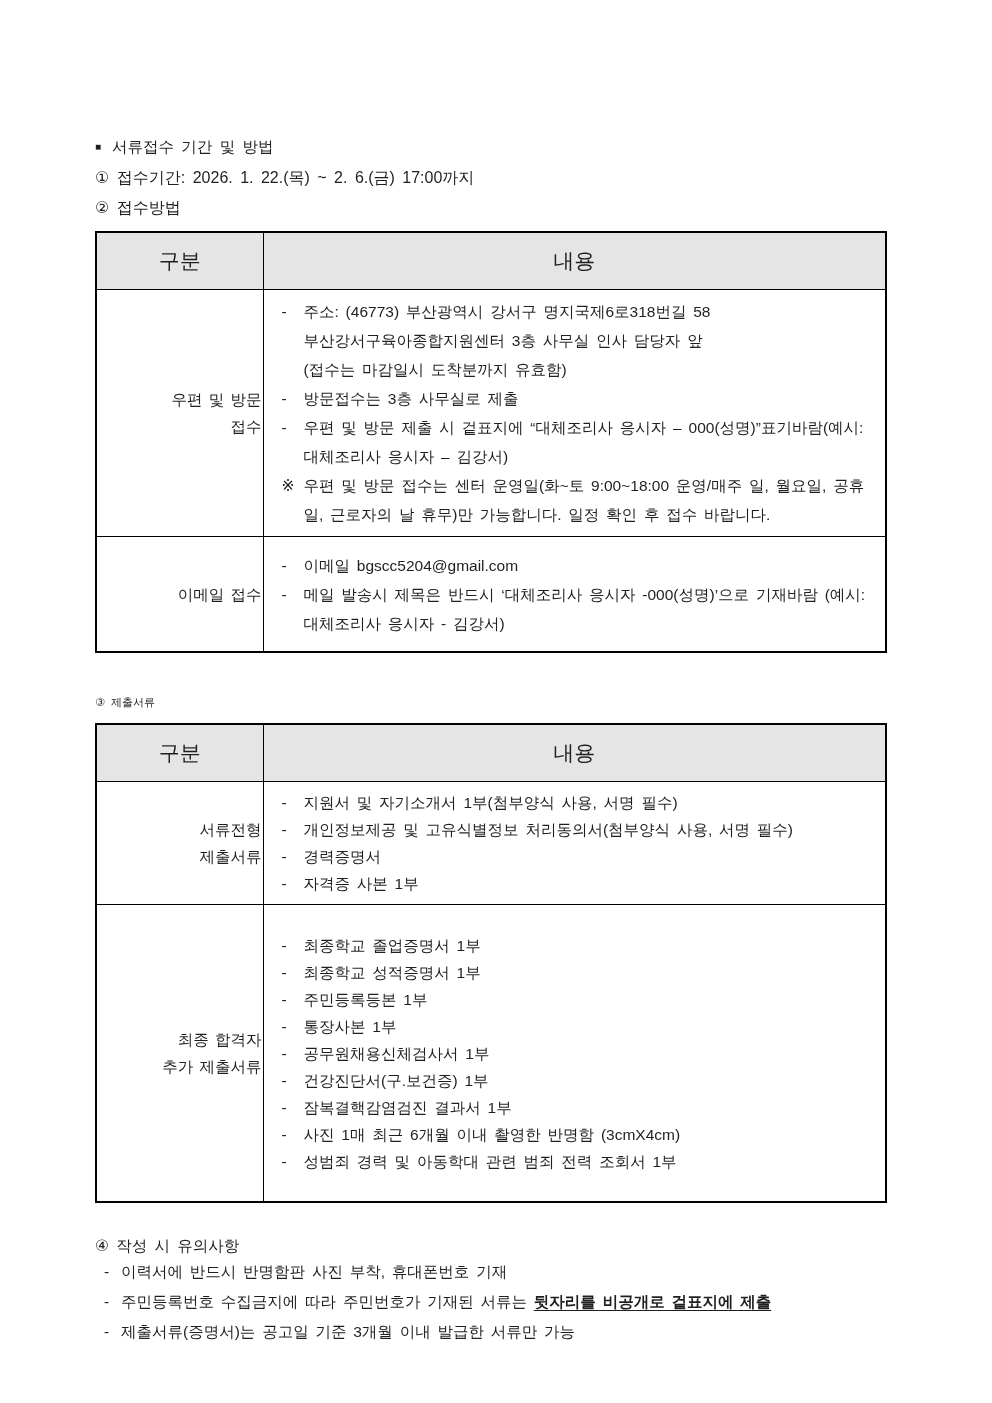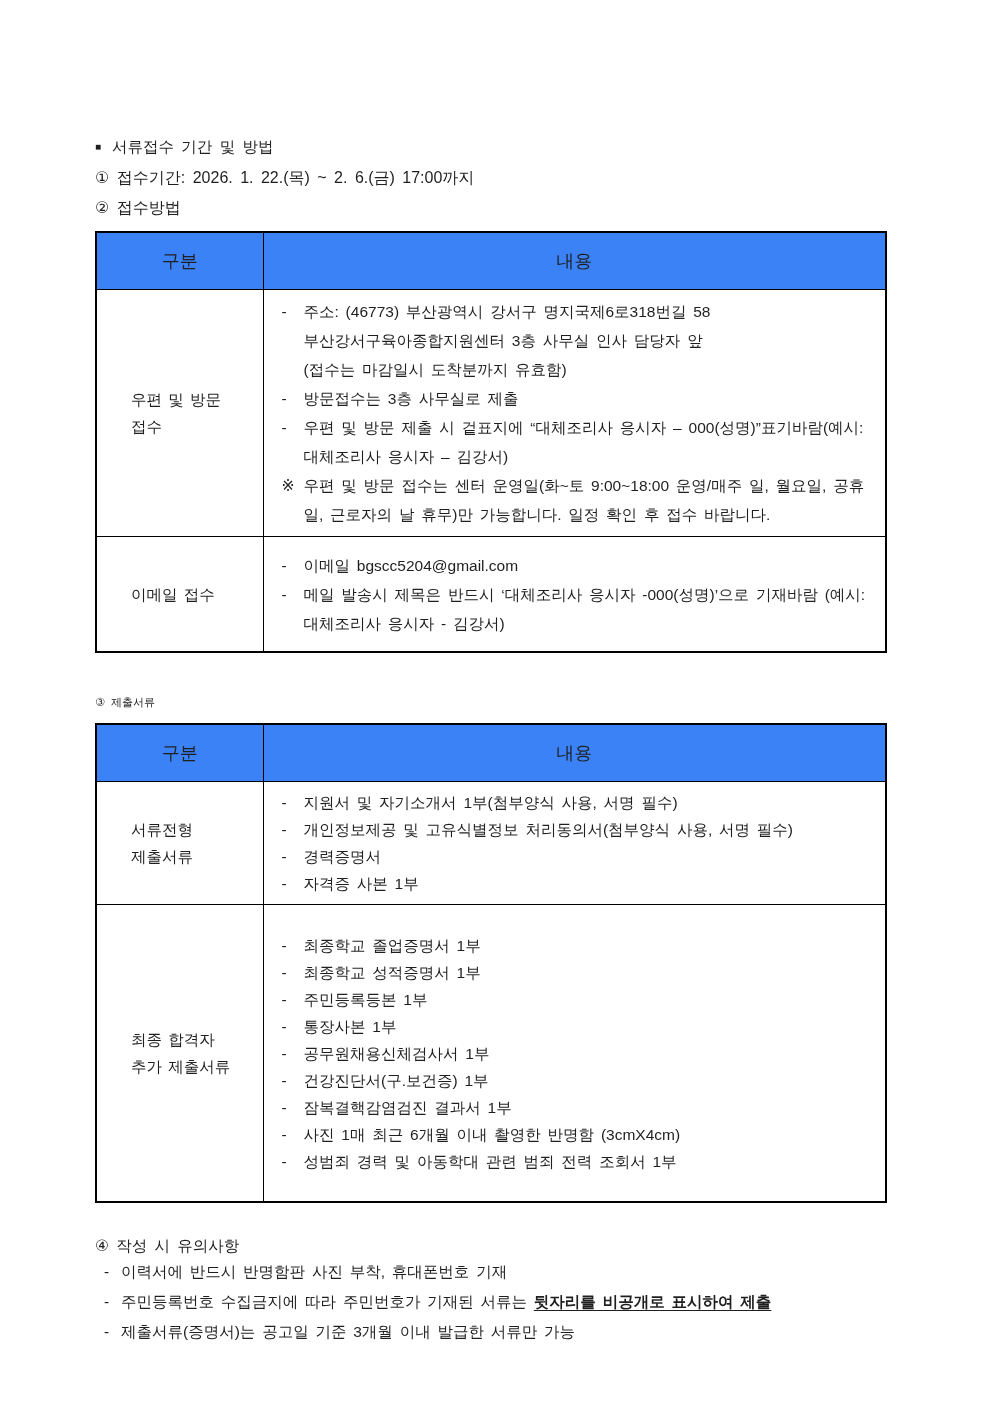--- a/index.html
+++ b/index.html
@@ -13,25 +13,25 @@
   .sq{font-size:10px;margin-right:11px;transform:translateY(-1px);}
   .line{margin-top:10px;font-size:16px;word-spacing:3px;line-height:20px;}
 
   table.doc{
     border-collapse:collapse;table-layout:fixed;width:792px;
     margin-top:13px;border:2px solid #000;
   }
   table.doc th,table.doc td{border:1px solid #000;}
   col.c1{width:167px;} col.c2{width:623px;}
   tr.hrow th{
-    height:54px;background:#3b82f6;font-weight:400;font-size:18px;
+    height:54px;background:#e5e5e5;font-weight:400;font-size:21px;
     text-align:center;word-spacing:2px;
   }
   td.label{
-    text-align:left;vertical-align:middle;font-size:15.5px;
+    text-align:right;vertical-align:middle;font-size:15.5px;
     white-space:pre-line;line-height:27px;word-spacing:2px;padding-left:34px;
   }
   td.cell{padding:7px 10px 7px 18px;vertical-align:middle;}
   .item{display:flex;font-size:15.5px;word-spacing:2.5px;}
   .t1 .item{line-height:29px;}
   .t2 .item{line-height:27px;}
   .m{flex:none;width:22px;}
   .tx{flex:1;}
   .pre{white-space:pre-line;}
   .t1 .r1 td{height:228px;}
@@ -188,20 +188,20 @@
     </table>
 
   <div class="sec4-label">④ 작성 시 유의사항</div>
 
   <div class="note">
     <span class="m">-</span>
     <span class="tx"><span>이력서에 반드시 반명함판 사진 부착, 휴대폰번호 기재</span></span>
   </div>
   <div class="note">
     <span class="m">-</span>
-    <span class="tx"><span>주민등록번호 수집금지에 따라 </span><span class="b">주민번호가 기재된 서류는 </span><span class="bu">뒷자리를 비공개로 표시하여 제출</span></span>
+    <span class="tx"><span>주민등록번호 수집금지에 따라 </span><span class="b">주민번호가 기재된 서류는 </span><span class="bu">뒷자리를 비공개로 겉표지에 제출</span></span>
   </div>
   <div class="note">
     <span class="m">-</span>
     <span class="tx"><span>제출서류(증명서)는 공고일 기준 </span><span class="b">3개월 이내</span><span> 발급한 서류만 가능</span></span>
   </div>
 
 </div>
 
 </body></html>

